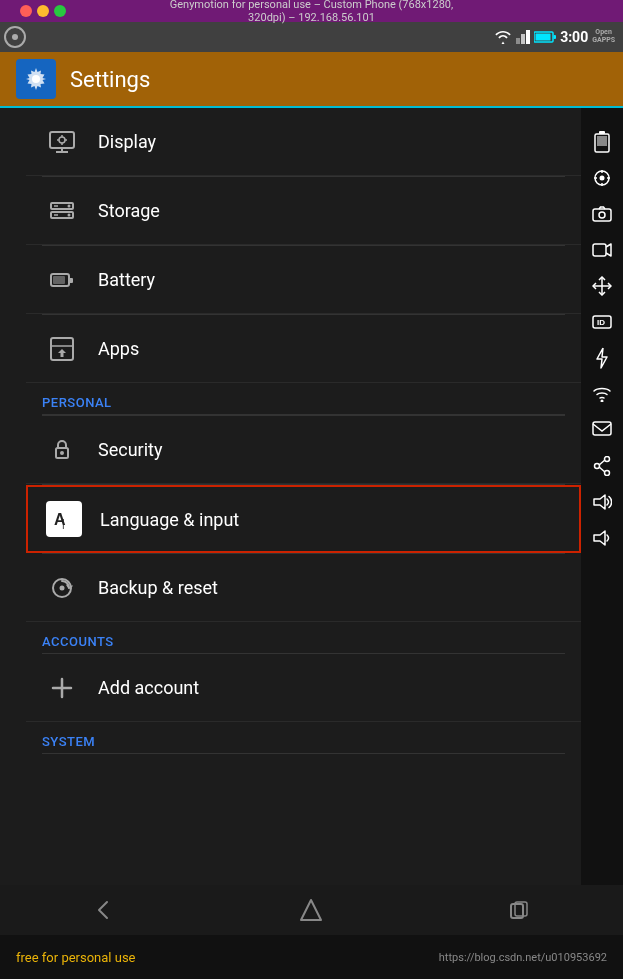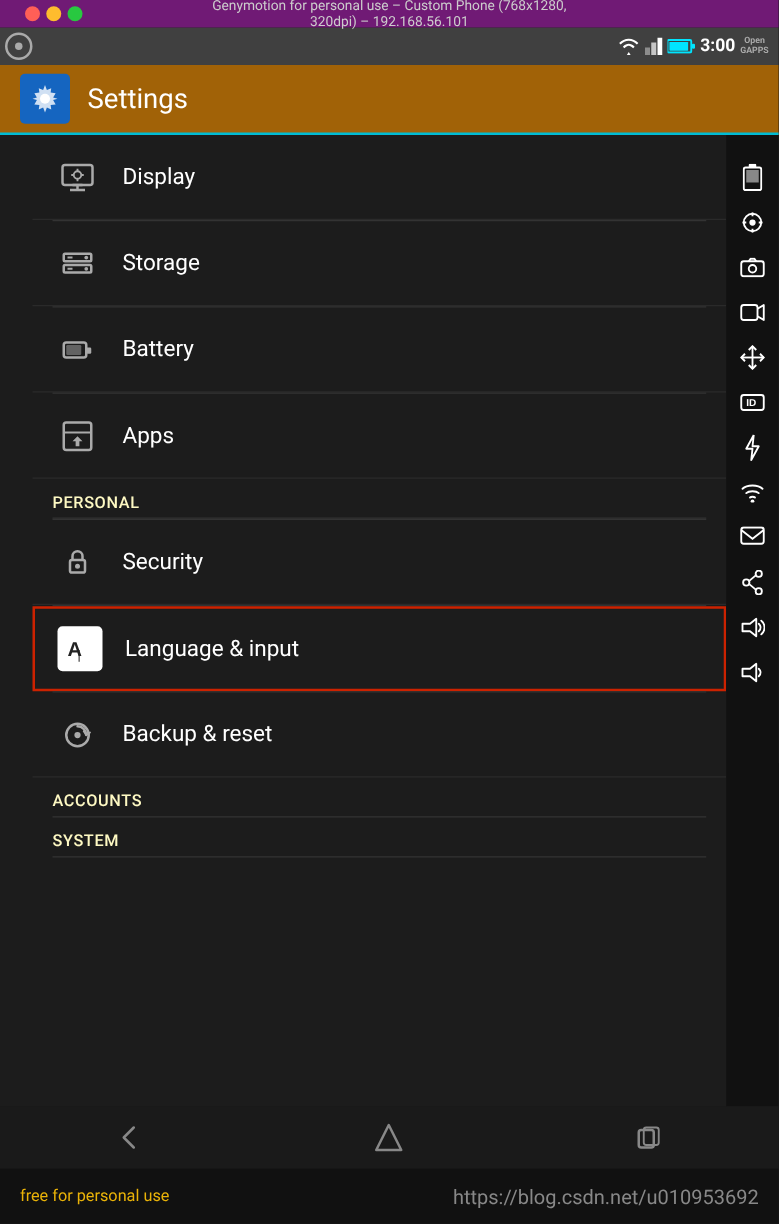--- a/index.html
+++ b/index.html
@@ -144,21 +144,21 @@
       margin-right: 16px;
     }
     .settings-item-label {
       color: white;
       font-size: 18px;
       font-weight: 400;
     }
 
     .section-header {
       padding: 12px 16px 4px;
-      color: #fef9c3;
+      color: #3b82f6;
       font-size: 13px;
       font-weight: 500;
       letter-spacing: 0.5px;
     }
     .section-divider {
       height: 1px;
       background: #333;
       margin: 0 16px;
     }
 
@@ -192,21 +192,21 @@
       align-items: center;
       justify-content: space-between;
       padding: 0 16px;
     }
     .bottom-text {
       color: #eab308;
       font-size: 13px;
     }
     .bottom-url {
       color: #888;
-      font-size: 16px;
+      font-size: 11px;
     }
 
     
     .nav-bar {
       background: #1a1a1a;
       height: 50px;
       display: flex;
       align-items: center;
       justify-content: space-around;
     }
@@ -384,20 +384,29 @@
           <polyline points="19,11 21,14 24,12" stroke="#aaa" stroke-width="1.5" fill="none" stroke-linecap="round" stroke-linejoin="round"></polyline>
           <circle cx="14" cy="14" r="2.5" fill="#aaa"></circle>
         </svg>
       </div>
       <span class="settings-item-label">Backup &amp; reset</span>
     </div>
 
     <div class="section-header">ACCOUNTS</div>
     <div class="section-divider"></div>
 
+    <div class="settings-item">
+      <div class="settings-item-icon">
+        <svg width="28" height="28" viewBox="0 0 28 28" fill="none">
+          <line x1="14" y1="5" x2="14" y2="23" stroke="#aaa" stroke-width="2.5" stroke-linecap="round"></line>
+          <line x1="5" y1="14" x2="23" y2="14" stroke="#aaa" stroke-width="2.5" stroke-linecap="round"></line>
+        </svg>
+      </div>
+      <span class="settings-item-label">Add account</span>
+    </div>
 
     <div class="section-header">SYSTEM</div>
     <div class="section-divider"></div>
 
   </div>
 
   <div class="right-sidebar">
     <div class="sidebar-icon">
       <svg width="16" height="22" viewBox="0 0 16 22" fill="none">
         <rect x="1" y="3" width="14" height="18" rx="1.5" stroke="white" stroke-width="1.5" fill="none"></rect>

